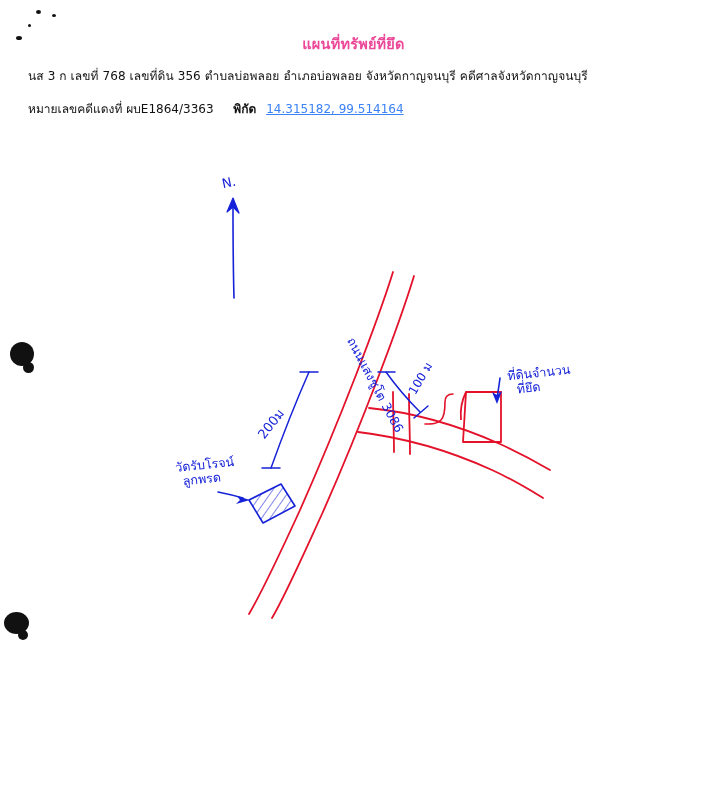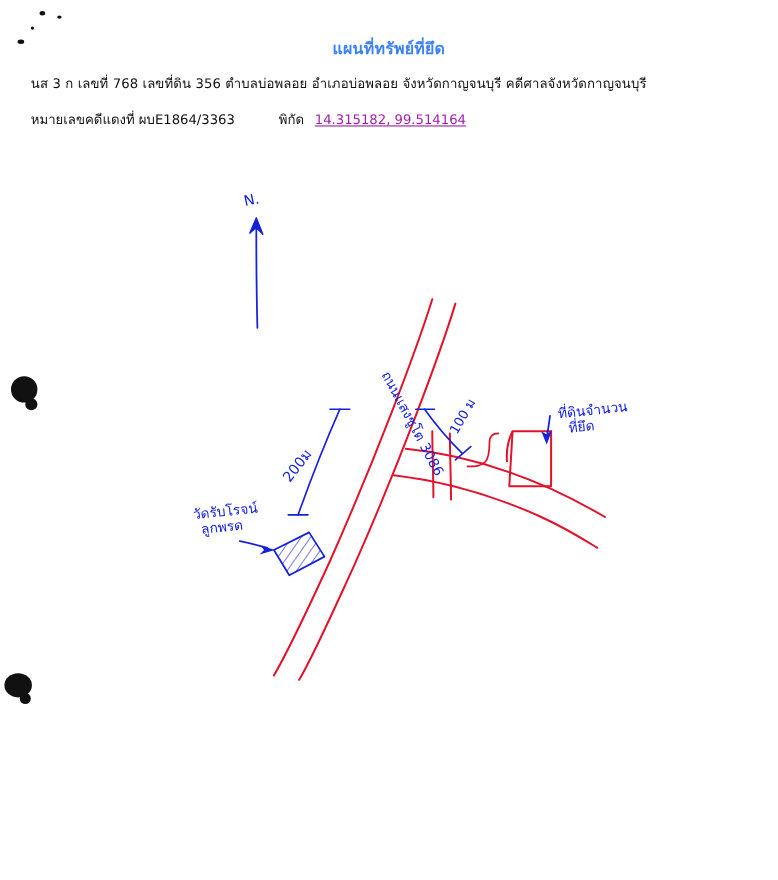--- a/index.html
+++ b/index.html
@@ -18,44 +18,45 @@
 
   
   #doc-title {
     position: absolute;
     left: 0;
     top: 32px;
     width: 707px;
     text-align: center;
     font-size: 14.5px;
     font-weight: bold;
-    color: #3b82f6;
+    color: #ec4899;
     letter-spacing: 0.2px;
   }
   .hdr-line {
     position: absolute;
     font-size: 12px;
     color: #111;
     white-space: nowrap;
   }
   #hdr-line-1 {
     left: 28px;
     top: 66px;
     letter-spacing: 0.1px;
   }
   #hdr-line-2 {
     left: 28px;
     top: 99px;
   }
   #hdr-line-2 .label-coord {
-    margin-left: 36px;
+    margin-left: 16px;
+    font-weight: bold;
   }
   #coord-value {
     text-decoration: underline;
-    color: #a21caf;
+    color: #3b82f6;
     margin-left: 6px;
   }
 
   
   #map-canvas {
     position: absolute;
     left: 0;
     top: 0;
     width: 707px;
     height: 800px;

